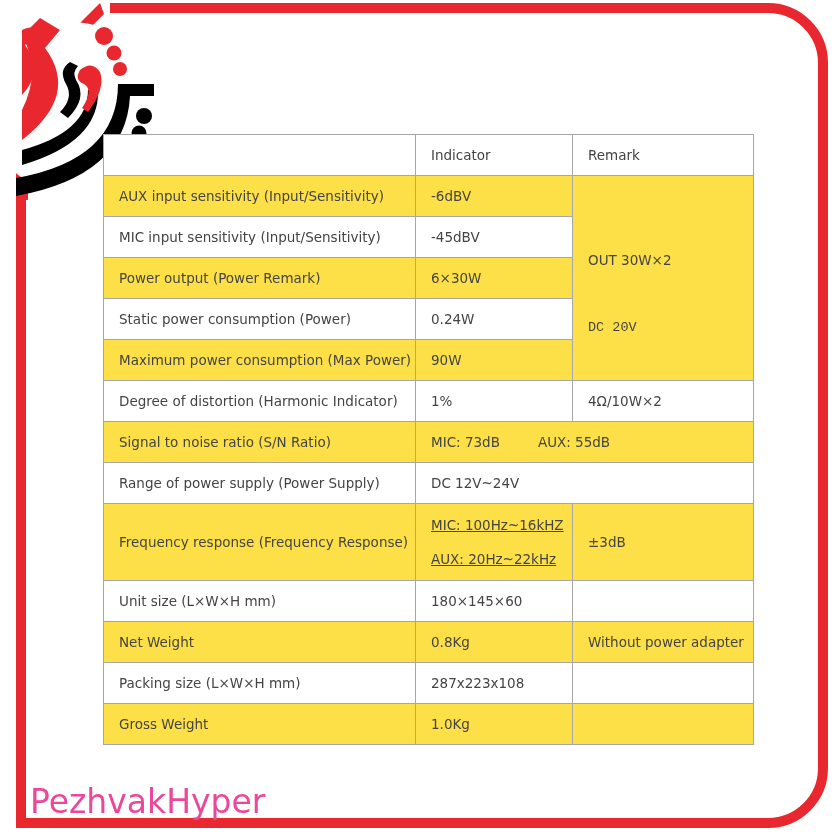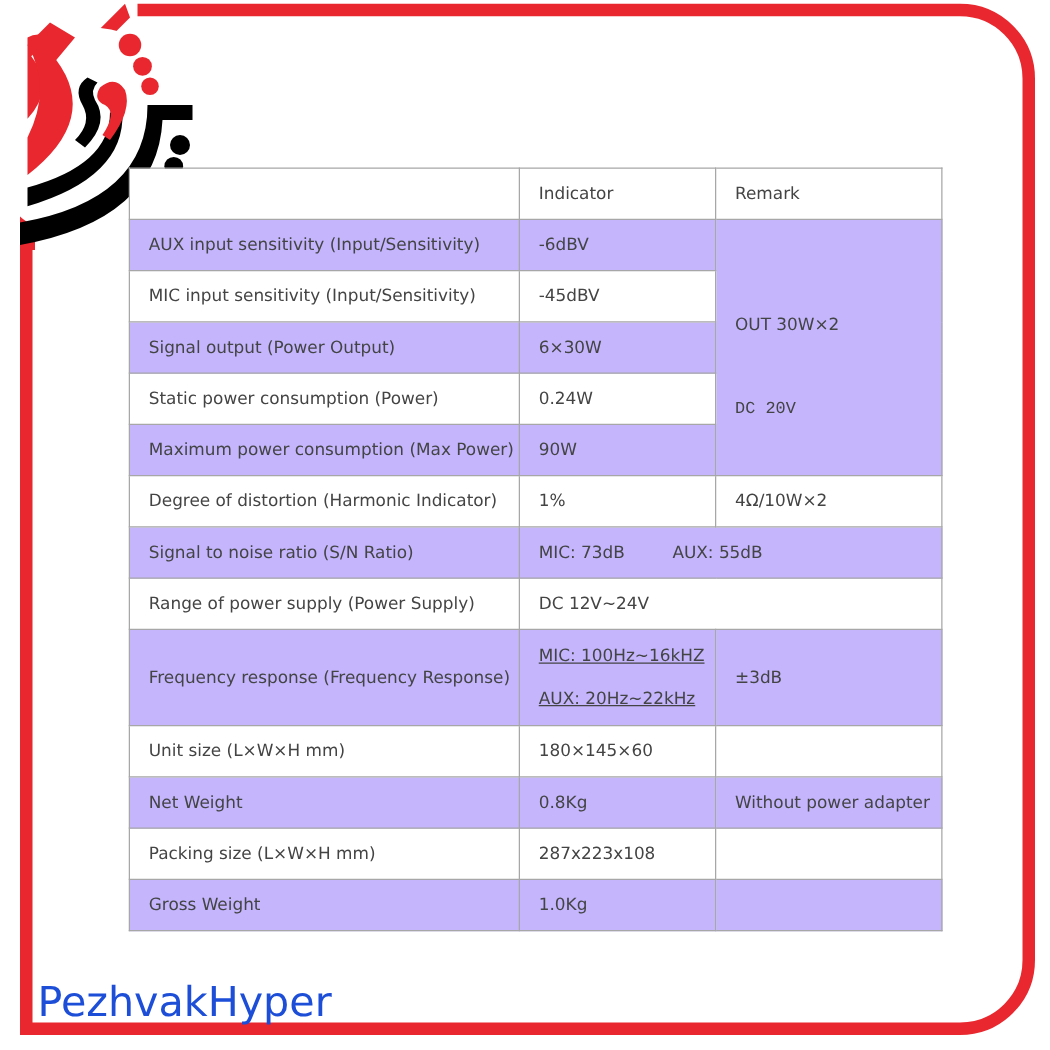--- a/index.html
+++ b/index.html
@@ -25,28 +25,28 @@
       font-size: 13.5px; color: #444;
       table-layout: fixed; width: 650px;
     }
     table.spec td {
       border: 1.5px solid #a7a7a7;
       padding: 0 0 0 15px;
       height: 40px;
       vertical-align: middle;
       white-space: nowrap;
     }
-    table.spec tr.g td.shade, table.spec td.g { background: #c4b5fd; }
+    table.spec tr.g td.shade, table.spec td.g { background: #fde047; }
     table.spec td.w { background: #ffffff; }
     .sn-gap { display: inline-block; width: 38px; }
     .two-line div { line-height: 34px; text-decoration: underline; }
     .brand {
       position: absolute; left: 30px; top: 782px;
       font-family: "DejaVu Sans", sans-serif;
-      font-size: 33px; color: #1d4ed8; letter-spacing: 0px;
+      font-size: 33px; color: #ec4899; letter-spacing: 0px;
     }
   </style>
 </head>
 <body>
 
 <div class="frame"></div>
 <div class="frame-cut"></div>
 
 <svg class="logo" viewBox="0 0 160 200">
 
@@ -92,21 +92,21 @@
     <td class="g" rowspan="5" style="vertical-align:top;">
       <div style="margin-top:76px;">OUT 30W×2</div>
       <div style="margin-top:52px;font-family:Liberation Mono, monospace;">DC 20V</div>
     </td>
   </tr>
   <tr>
     <td class="w">MIC input sensitivity (Input/Sensitivity)</td>
     <td class="w">-45dBV</td>
   </tr>
   <tr>
-    <td class="g">Signal output (Power Output)</td>
+    <td class="g">Power output (Power Remark)</td>
     <td class="g">6×30W</td>
   </tr>
   <tr>
     <td class="w">Static power consumption (Power)</td>
     <td class="w">0.24W</td>
   </tr>
   <tr>
     <td class="g">Maximum power consumption (Max Power)</td>
     <td class="g">90W</td>
   </tr>

